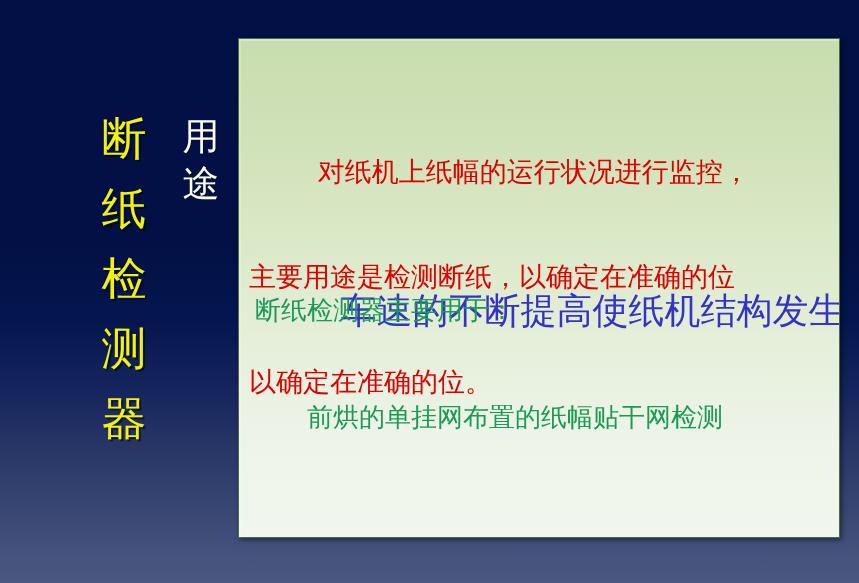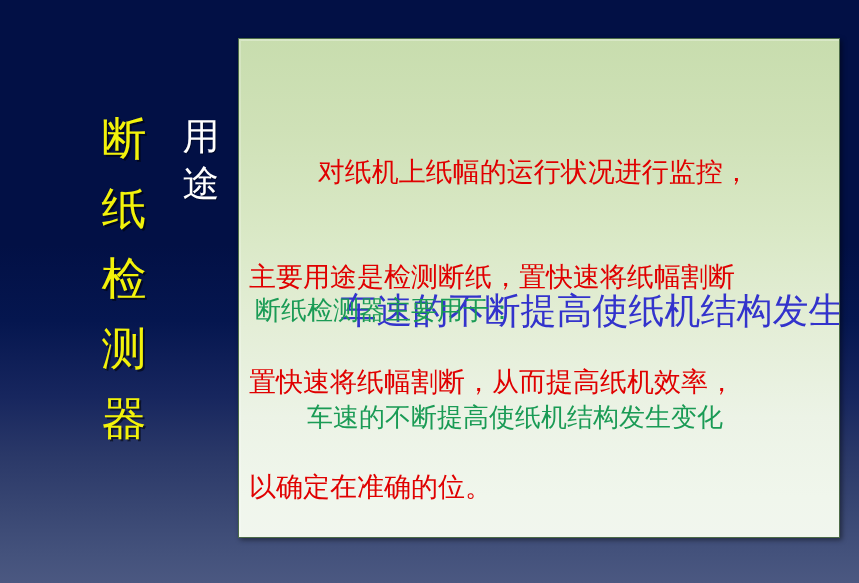--- a/index.html
+++ b/index.html
@@ -146,31 +146,30 @@
 
   <div id="subtitle">
     <span class="vchar">用</span>
     <span class="vchar">途</span>
   </div>
 
   <div id="panel">
 
     <div class="ptext block-red">
       <span class="line">        对纸机上纸幅的运行状况进行监控，</span>
-      <span class="line">主要用途是检测断纸，置快速将纸幅割断</span>
-      <span class="line">置快速将纸幅割断，从而提高纸机效率，</span>
+      <span class="line">主要用途是检测断纸，以确定在准确的位</span>
       <span class="line">以确定在准确的位。</span>
     </div>
 
     <div class="ptext block-blue">
       <span class="line">        车速的不断提高使纸机结构发生变化，</span>
     </div>
 
     <div class="ptext block-green-head">断纸检测器主要用于：</div>
 
     <div class="ptext block-green-list">
-      <span class="line">车速的不断提高使纸机结构发生变化</span>
+      <span class="line">前烘的单挂网布置的纸幅贴干网检测</span>
       
       
     </div>
 
   </div>
 </div>
 
 </body></html>

